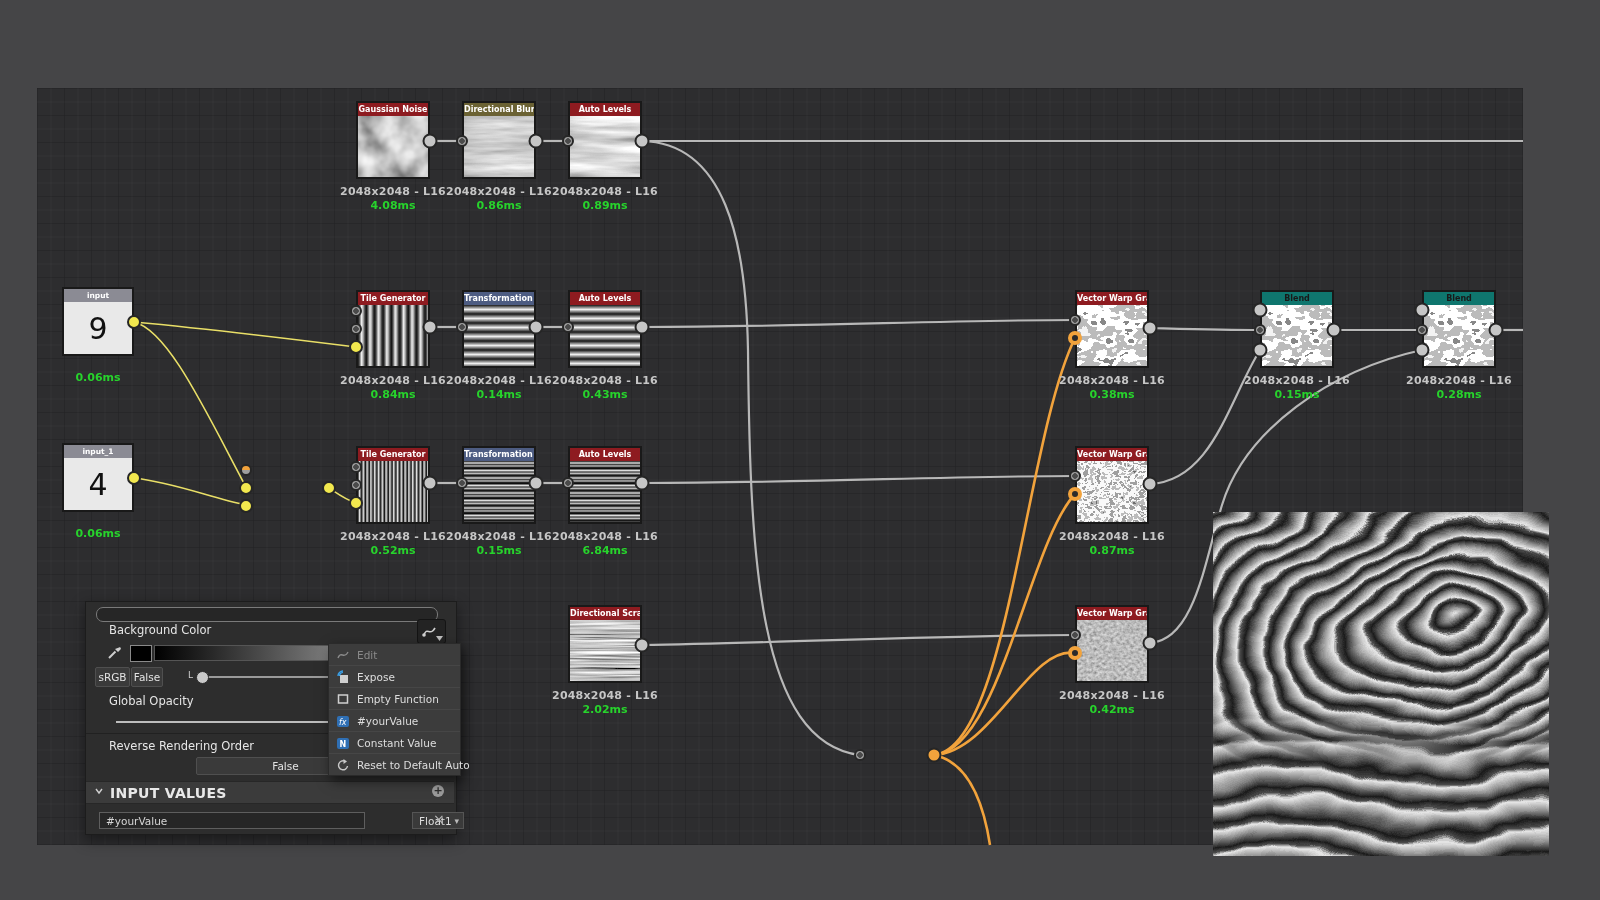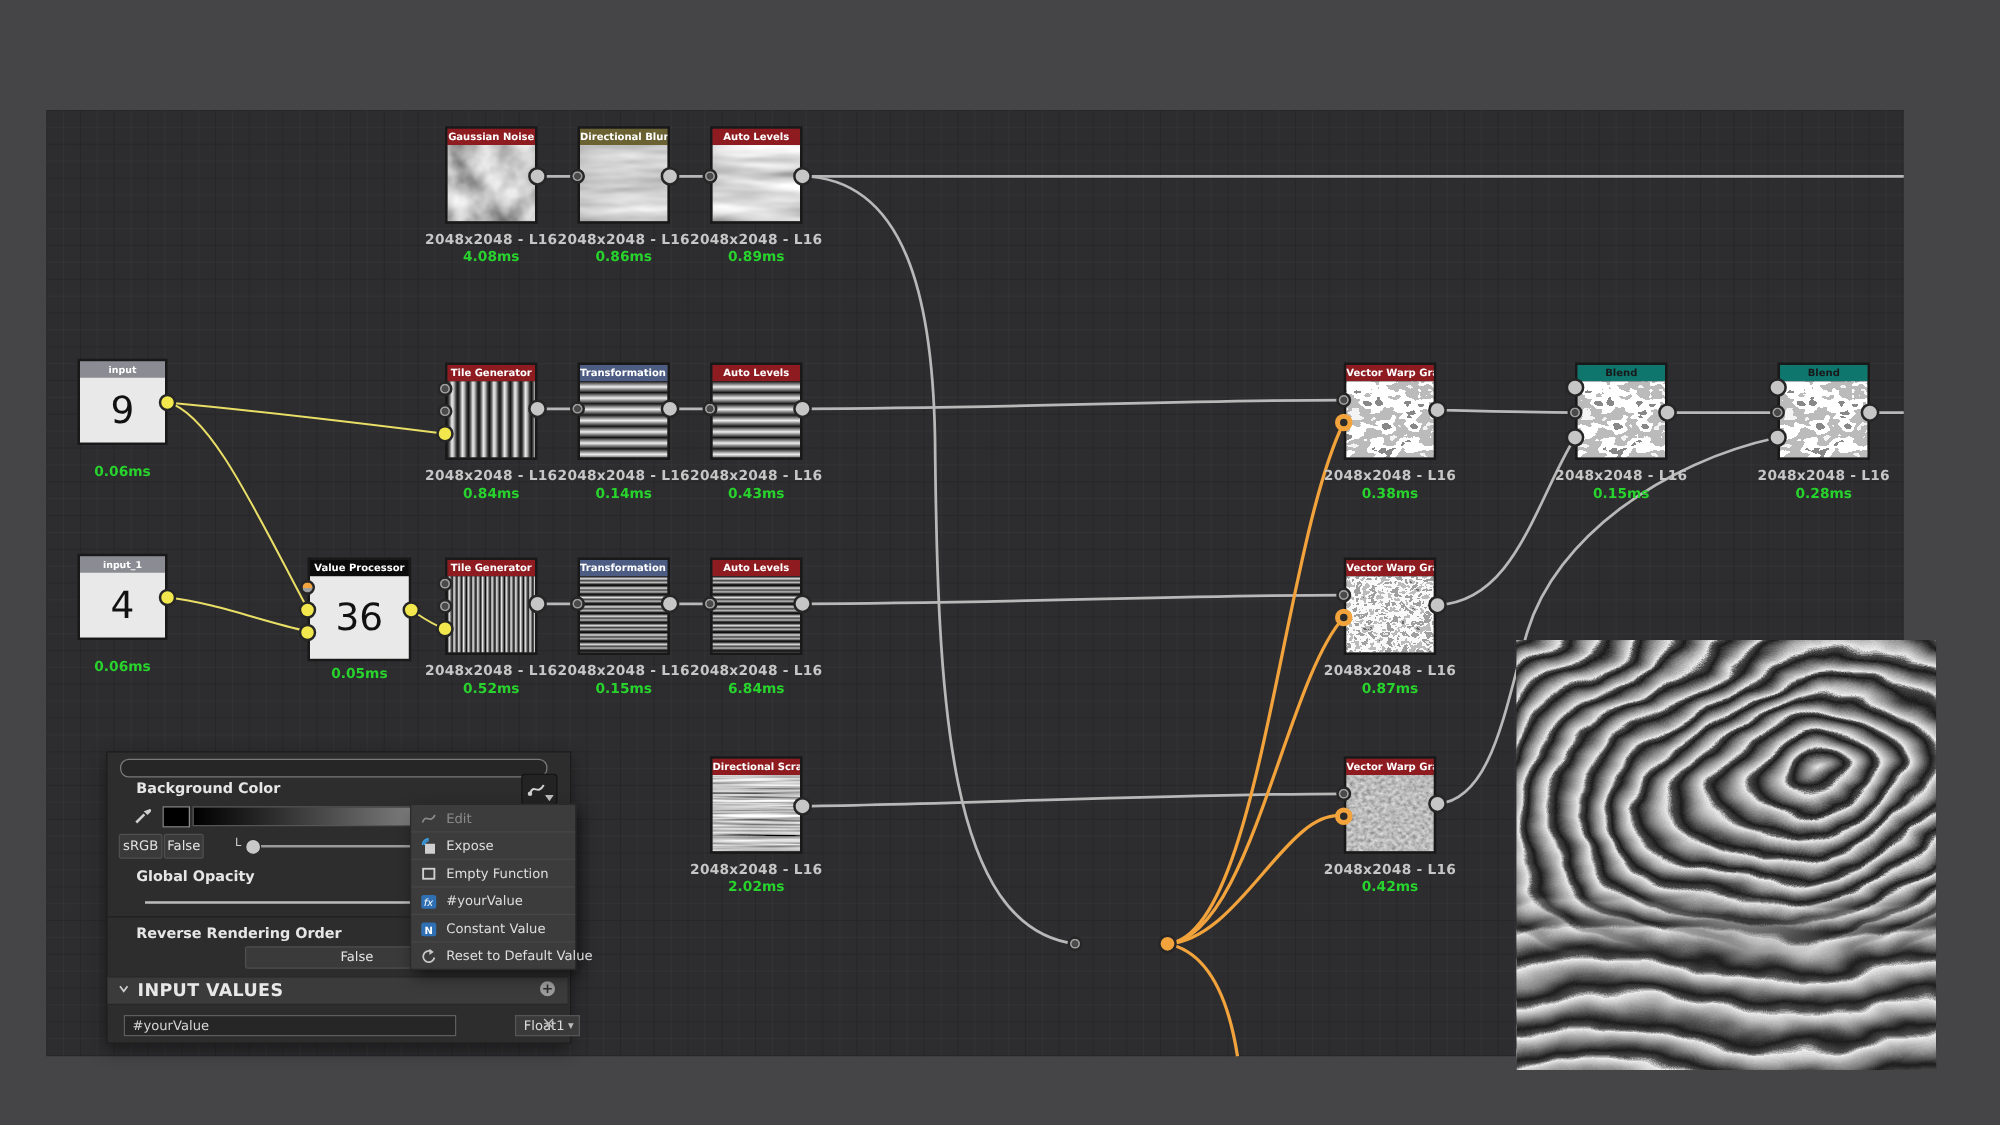--- a/index.html
+++ b/index.html
@@ -63,21 +63,21 @@
   .d-orange-ring{width:14px;height:14px;background:#2b2b2b;border:4px solid #f2a33c;}
   .d-orange{width:15px;height:15px;background:#f2a33c;border:2px solid #262626;}
   .d-half{width:12px;height:12px;background:linear-gradient(180deg,#f2a33c 0 50%,#9e9e9e 50%);border:2px solid #262626;}
 
   
   #preview{position:absolute;left:1213px;top:512px;width:336px;height:344px;z-index:20;overflow:hidden;background:#333;}
 
   
   #panel{position:absolute;left:85px;top:601px;width:370px;height:232px;background:#2d2d2d;
          border:1px solid #1c1c1c;z-index:30;box-shadow:0 5px 14px rgba(0,0,0,.45);}
-  .plabel{position:absolute;font-size:11.5px;font-weight:bold;color:#e6e6e6;white-space:nowrap;}
+  .plabel{position:absolute;font-size:11.5px;font-weight:normal;color:#e6e6e6;white-space:nowrap;}
   .pbtn{position:absolute;background:#3a3a3a;border:1px solid #4f4f4f;border-radius:2px;color:#e3e3e3;
         font-size:10.5px;text-align:center;}
   #trunc-input{position:absolute;left:10px;top:5px;width:340px;height:13px;border:1px solid #7a7a7a;
         border-radius:7px;background:#262626;}
   #fx-btn{position:absolute;left:331px;top:17px;width:27px;height:23px;background:#232323;border:1px solid #141414;border-radius:3px;}
   #swatch{position:absolute;left:44px;top:43px;width:20px;height:15px;background:#000;border:1px solid #8a8a8a;}
   #gradbar{position:absolute;left:68px;top:43px;width:280px;height:14px;border:1px solid #555;
         background:linear-gradient(90deg,#000 0%,#777 60%,#fff 100%);}
   #l-line{position:absolute;left:116px;top:74px;width:244px;height:2px;background:#9a9a9a;}
   #l-knob{position:absolute;left:110px;top:69px;width:11px;height:11px;border-radius:50%;background:#c9c9c9;border:1px solid #2a2a2a;}
@@ -409,27 +409,20 @@
     <div class="vbody">9</div>
       </div>
     <div class="ms">0.06ms</div>
   </div>
   <div class="vnode" style="left:62px;top:443px">
     <div class="frame">
         <div class="hdr hdr-gray">input_1</div>
     <div class="vbody">4</div>
       </div>
     <div class="ms">0.06ms</div>
-  </div>
-  <div class="vnode vp" style="left:246px;top:446px">
-    <div class="frame">
-        <div class="hdr hdr-black">Value Processor</div>
-    <div class="vbody">36</div>
-      </div>
-    <div class="ms">0.05ms</div>
   </div>
 
   <div class="dot d-out" style="left:430px;top:141px"></div>
   <div class="dot d-in" style="left:462px;top:141px"></div>
   <div class="dot d-out" style="left:536px;top:141px"></div>
   <div class="dot d-in" style="left:568px;top:141px"></div>
   <div class="dot d-out" style="left:642px;top:141px"></div>
 
   <div class="dot d-yellow" style="left:134px;top:322px"></div>
   <div class="dot d-in" style="left:356px;top:311px"></div>
@@ -585,17 +578,17 @@
         <rect x="1" y="2" width="12" height="11" rx="2" fill="#2f6fb4"></rect>
         <text x="3.5" y="11" font-size="8" font-weight="bold" fill="#fff" font-family="DejaVu Sans">N</text>
       </svg>
       <span>Constant Value</span>
     </div>
     <div class="mi">
       <svg width="14" height="14">
         <path d="M11.5 8 A4.5 4.5 0 1 1 9 3.2" stroke="#c8c8c8" stroke-width="1.4" fill="none"></path>
         <polygon points="7.5,1 11,3.5 7.5,6" fill="#c8c8c8"></polygon>
       </svg>
-      <span>Reset to Default Value</span>
+      <span>Reset to Default Auto</span>
     </div>
   </div>
 
 </div>
 
 </body></html>

